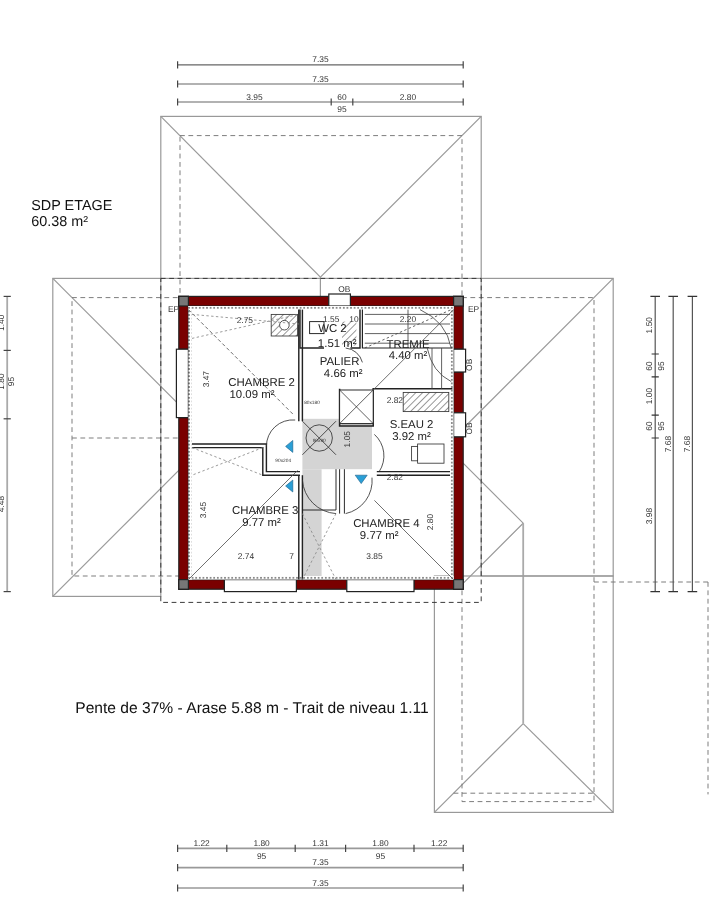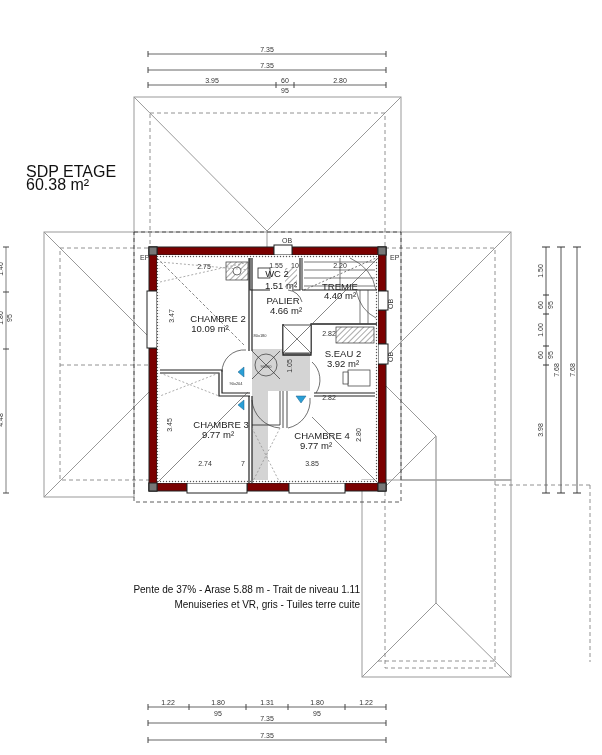--- a/index.html
+++ b/index.html
@@ -1,22 +1,22 @@
 <!DOCTYPE html>
 <html><head>
 <meta charset="utf-8">
 <style>
   html,body{margin:0;padding:0;background:#ffffff;}
   body{width:602px;height:755px;position:relative;overflow:hidden;font-family:"Liberation Sans",sans-serif;}
   svg{position:absolute;left:0;top:0;}
   .dim{font-family:"Liberation Sans",sans-serif;font-size:7px;fill:#333;}
   .room{font-family:"Liberation Sans",sans-serif;font-size:9.5px;fill:#222;}
   .small{font-family:"Liberation Sans",sans-serif;font-size:4px;fill:#333;}
-  .sdp{position:absolute;left:26px;top:165px;font-size:16px;line-height:13px;color:#111;}
-  .notes{position:absolute;left:60px;top:583px;width:300px;text-align:right;font-size:10px;line-height:14.5px;color:#111;}
+  .sdp{position:absolute;left:26px;top:165px;font-size:12px;line-height:13px;color:#111;}
+  .notes{position:absolute;left:60px;top:583px;width:300px;text-align:center;font-size:13px;line-height:14.5px;color:#111;}
   .notes div{white-space:nowrap;}
 </style>
 </head>
 <body>
 
 <svg width="602" height="755" viewBox="0 0 602 755">
   <defs>
     <pattern id="hatch" width="3" height="3" patternUnits="userSpaceOnUse">
       <rect width="3" height="3" fill="#fff"></rect>
       <circle cx="1.5" cy="1.5" r="0.7" fill="#555"></circle>
@@ -308,14 +308,13 @@
   <text class="dim" x="267" y="738" text-anchor="middle">7.35</text>
 </svg>
 
 <div class="sdp">
   <div>SDP ETAGE</div>
   <div>60.38 m²</div>
 </div>
 
 <div class="notes">
   <div>Pente de 37% - Arase 5.88 m - Trait de niveau 1.11</div>
-  <div>Menuiseries et VR, gris - Tuiles terre cuite</div>
 </div>
 
 </body></html>

